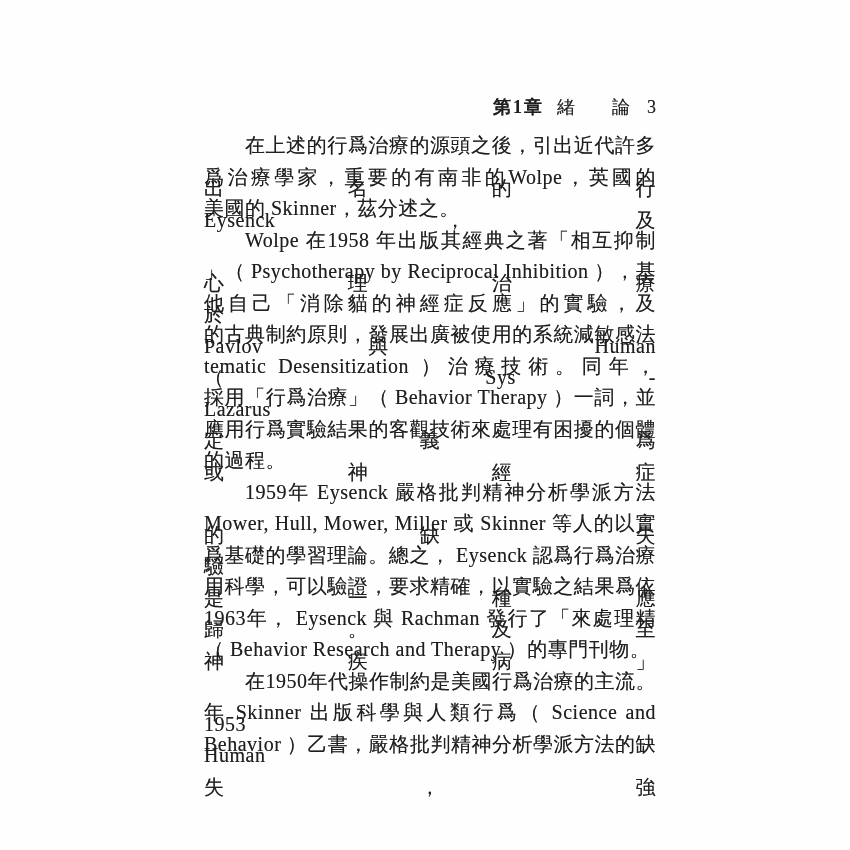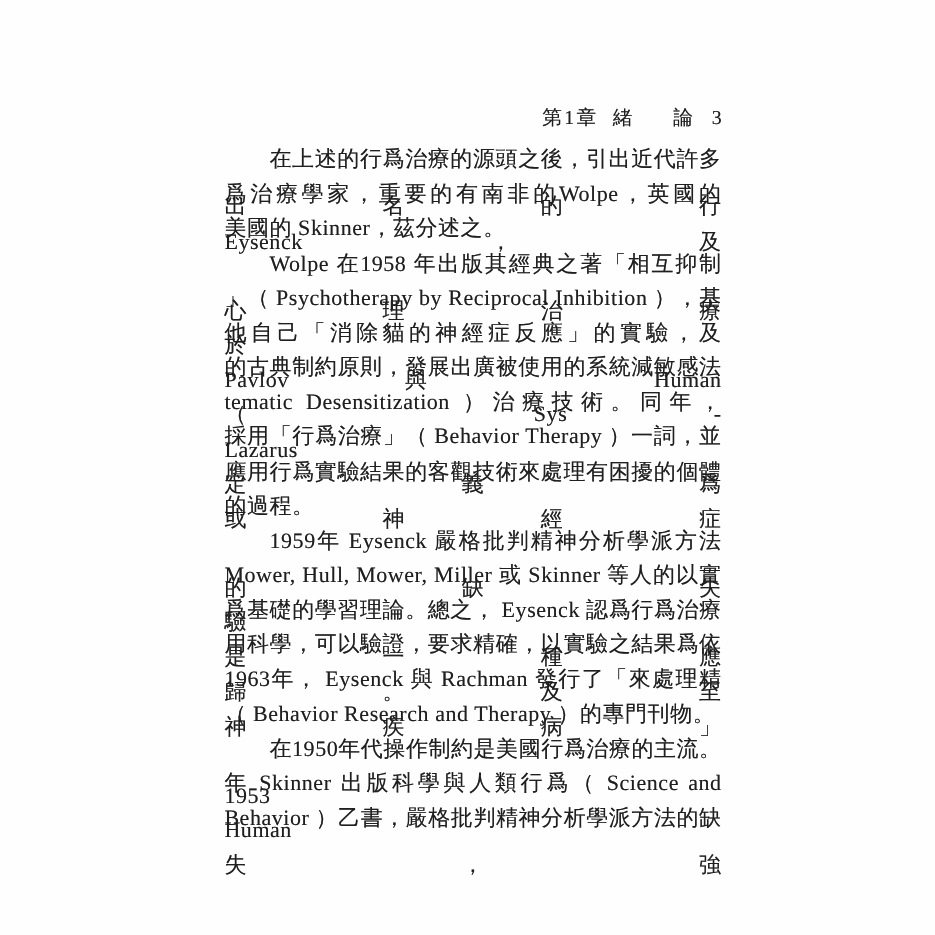--- a/index.html
+++ b/index.html
@@ -21,21 +21,21 @@
     top: 96px;
     left: 204px;
     width: 452px;
     display: flex;
     justify-content: flex-end;
     align-items: baseline;
     font-size: 18px;
     line-height: 22px;
     text-shadow: 0 0 0.6px rgba(30,30,30,0.55);
   }
-  .running-head .chapter { letter-spacing: 2px; }
+  .running-head .chapter { letter-spacing: 2px; font-weight: bold; }
   .running-head .title {
     margin-left: 13px;
     letter-spacing: 37px;
     margin-right: -37px;
   }
   .running-head .pagenum {
     margin-left: 17px;
     letter-spacing: 0;
   }
   .body-text {

